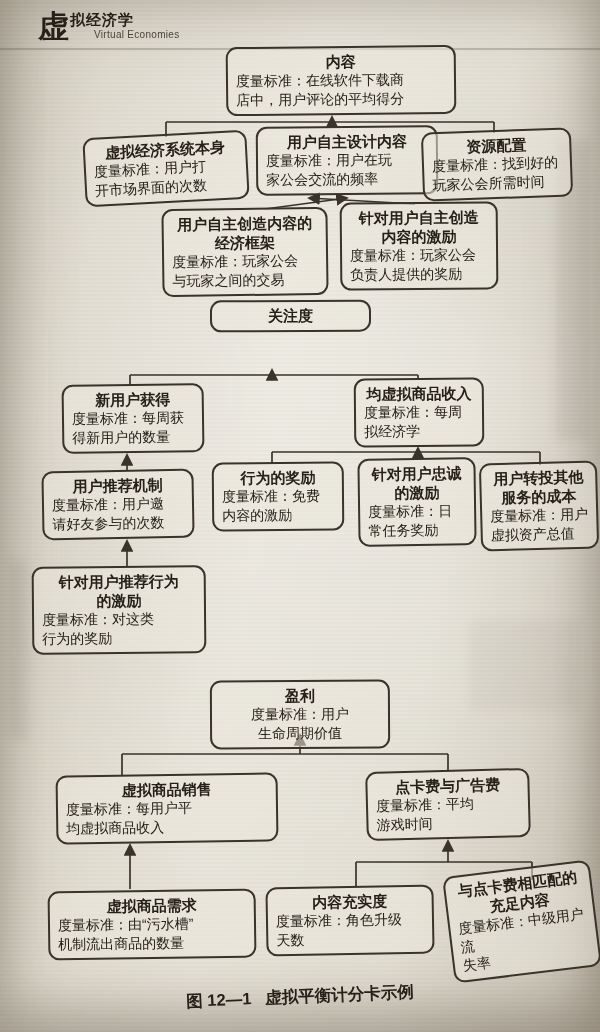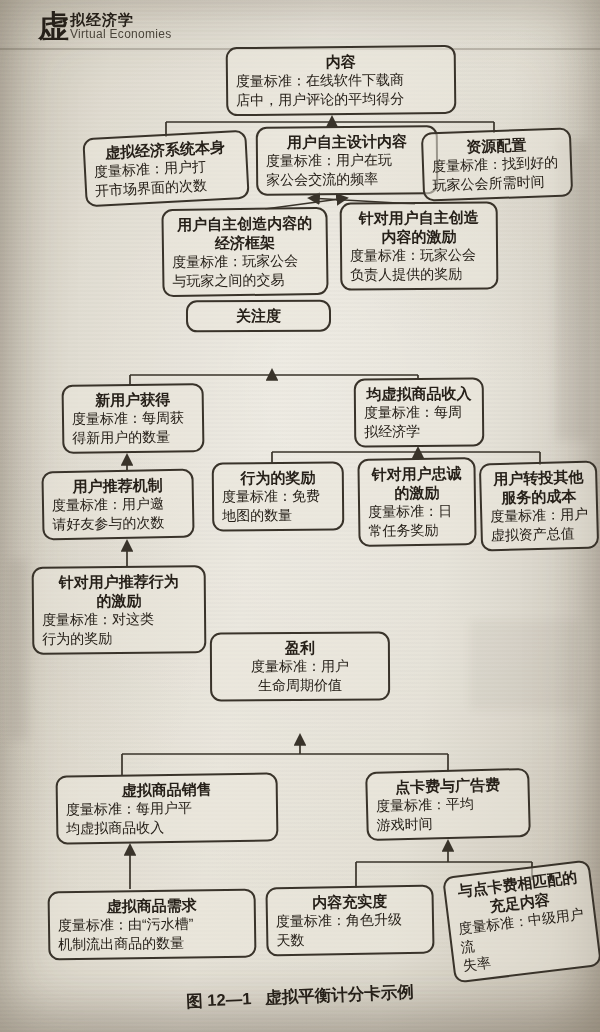--- a/index.html
+++ b/index.html
@@ -16,21 +16,21 @@
     background:
       repeating-linear-gradient(0deg, rgba(0,0,0,0.015) 0 2px, rgba(255,255,255,0.012) 2px 4px),
       radial-gradient(40% 25% at 85% 20%, rgba(120,110,90,0.07), transparent 70%),
       radial-gradient(35% 30% at 10% 60%, rgba(120,110,90,0.06), transparent 70%);}
   .ghost{position:absolute;background:rgba(110,100,85,0.10);filter:blur(4px);border-radius:4px;}
 
   .header{position:absolute;top:10px;left:38px;display:flex;align-items:flex-start;}
   .header .big{font-size:31px;font-weight:700;line-height:34px;letter-spacing:-1px;}
   .header .col{display:flex;flex-direction:column;margin-left:2px;margin-top:2px;}
   .header .rest{font-size:15px;font-weight:700;line-height:16px;letter-spacing:1px;}
-  .header .sub{font-size:12px;line-height:13px;color:#4a443a;letter-spacing:0.3px;}
+  .header .sub{font-size:10px;line-height:13px;color:#4a443a;letter-spacing:0.3px;margin-left:24px;}
   .header-rule{position:absolute;top:48px;left:0;width:600px;height:2px;background:rgba(80,72,58,0.28);}
 
   .wires{position:absolute;top:0;left:0;}
 
   .node{position:absolute;box-sizing:border-box;border:2px solid #39332a;border-radius:11px;
     padding:4px 8px 5px;background:rgba(235,231,221,0.55);text-align:center;}
   .node-title{font-weight:700;font-size:15px;line-height:19px;white-space:pre-line;}
   .node-body{font-size:14px;line-height:18.5px;text-align:left;white-space:pre-line;margin-top:0;}
   .node.c .node-body{text-align:center;}
 
@@ -131,21 +131,21 @@
 与玩家之间的交易</div>
   </div>
 
   <div class="node" style="left:340px;top:202px;width:158px;transform:rotate(-0.5deg);">
     <div class="node-title">针对用户自主创造
 内容的激励</div>
     <div class="node-body">度量标准：玩家公会
 负责人提供的奖励</div>
   </div>
 
-  <div class="node" style="left:186px;top:300px;width:145px;transform:rotate(-0.3deg);">
+  <div class="node" style="left:210px;top:300px;width:161px;transform:rotate(-0.3deg);">
     <div class="node-title">关注度</div>
   </div>
 
   <div class="node" style="left:62px;top:384px;width:142px;transform:rotate(-0.8deg);">
     <div class="node-title">新用户获得</div>
     <div class="node-body">度量标准：每周获
 得新用户的数量</div>
   </div>
 
   <div class="node" style="left:354px;top:378px;width:130px;transform:rotate(-0.5deg);">
@@ -156,21 +156,21 @@
 
   <div class="node" style="left:42px;top:470px;width:152px;transform:rotate(-1deg);">
     <div class="node-title">用户推荐机制</div>
     <div class="node-body">度量标准：用户邀
 请好友参与的次数</div>
   </div>
 
   <div class="node" style="left:212px;top:462px;width:132px;transform:rotate(-0.5deg);">
     <div class="node-title">行为的奖励</div>
     <div class="node-body">度量标准：免费
-地图的数量</div>
+内容的激励</div>
   </div>
 
   <div class="node" style="left:358px;top:458px;width:118px;transform:rotate(-0.8deg);">
     <div class="node-title">针对用户忠诚
 的激励</div>
     <div class="node-body">度量标准：日
 常任务奖励</div>
   </div>
 
   <div class="node" style="left:480px;top:462px;width:118px;transform:rotate(-1.5deg);">
@@ -180,21 +180,21 @@
 虚拟资产总值</div>
   </div>
 
   <div class="node" style="left:32px;top:566px;width:174px;transform:rotate(-0.5deg);">
     <div class="node-title">针对用户推荐行为
 的激励</div>
     <div class="node-body">度量标准：对这类
 行为的奖励</div>
   </div>
 
-  <div class="node c" style="left:210px;top:632px;width:180px;transform:rotate(-0.3deg);">
+  <div class="node c" style="left:210px;top:680px;width:180px;transform:rotate(-0.3deg);">
     <div class="node-title">盈利</div>
     <div class="node-body">度量标准：用户
 生命周期价值</div>
   </div>
 
   <div class="node" style="left:56px;top:774px;width:222px;transform:rotate(-0.8deg);">
     <div class="node-title">虚拟商品销售</div>
     <div class="node-body">度量标准：每用户平
 均虚拟商品收入</div>
   </div>

